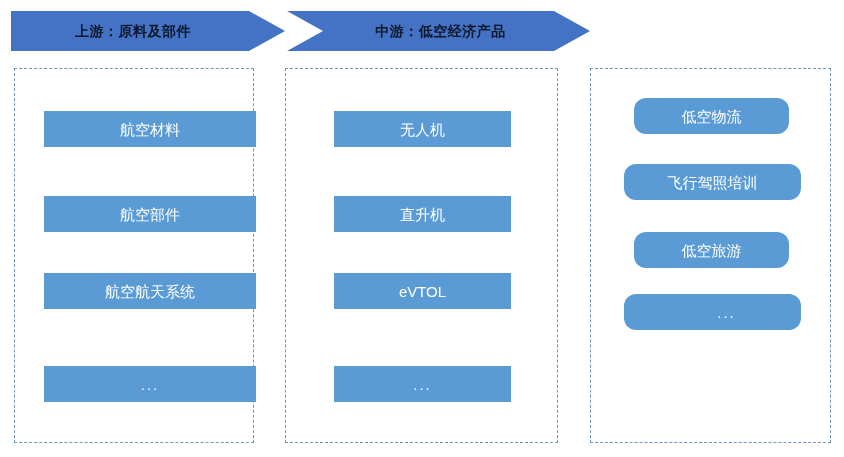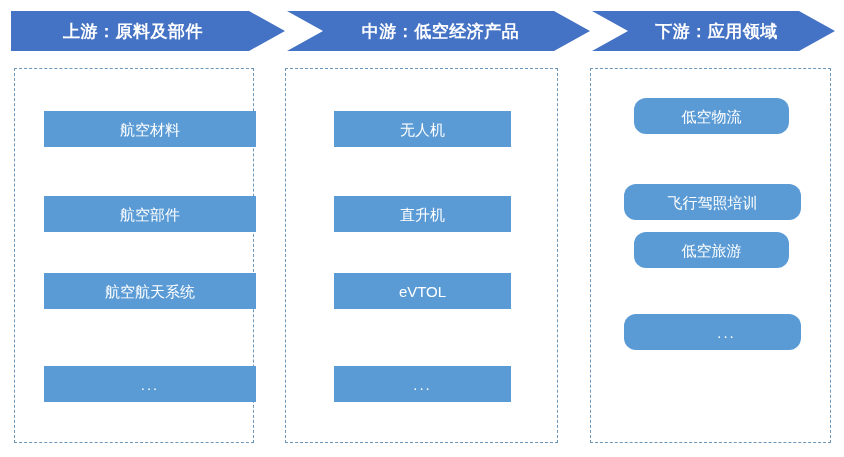--- a/index.html
+++ b/index.html
@@ -35,22 +35,22 @@
     position: absolute;
     top: 0;
     height: 40px;
     background: #4472C4;
     display: flex;
     align-items: center;
     justify-content: center;
     box-sizing: border-box;
   }
   .chevron span {
-    color: #ffffff;
-    font-size: 17px;
+    color: #0f172a;
+    font-size: 14px;
     font-weight: bold;
     letter-spacing: 0.5px;
     white-space: nowrap;
     line-height: 1;
   }
   
   .chev-1 {
     left: 11px;
     width: 274px;
     -webkit-clip-path: polygon(0 0, calc(100% - 36px) 0, 100% 50%, calc(100% - 36px) 100%, 0 100%);
@@ -127,37 +127,34 @@
   .stack-5 .node:nth-child(1) { top: 29px;  }
   .stack-5 .node:nth-child(2) { top: 95px;  }
   .stack-5 .node:nth-child(3) { top: 163px; }
   .stack-5 .node:nth-child(4) { top: 225px; padding-left: 28px; }
   .stack-5 .node:nth-child(5) { top: 295px; }
 
   
   .col-1 .node { left: 29px;  width: 212px; }
   .col-2 .node { left: 48px;  width: 177px; }
   .col-3 .node { left: 43px;  width: 155px; border-radius: 12px; }
-  .col-3 .node.wide { left: 33px; width: 177px; margin-top: 20px; }
+  .col-3 .node.wide { left: 33px; width: 177px; }
 </style>
 </head>
 <body>
 
 <div id="stage">
 
   <div class="chevron-band">
     <div class="chevron chev-1">
       <span>上游：原料及部件</span>
     </div>
     <div class="chevron chev-2">
       <span>中游：低空经济产品</span>
     </div>
-    <div class="chevron chev-3">
-      <span>下游：应用领域</span>
-    </div>
   </div>
 
   <div class="column col-1">
     <div class="node-stack stack-4">
       <div class="node">
         <span>航空材料</span>
       </div>
       <div class="node">
         <span>航空部件</span>
       </div>

